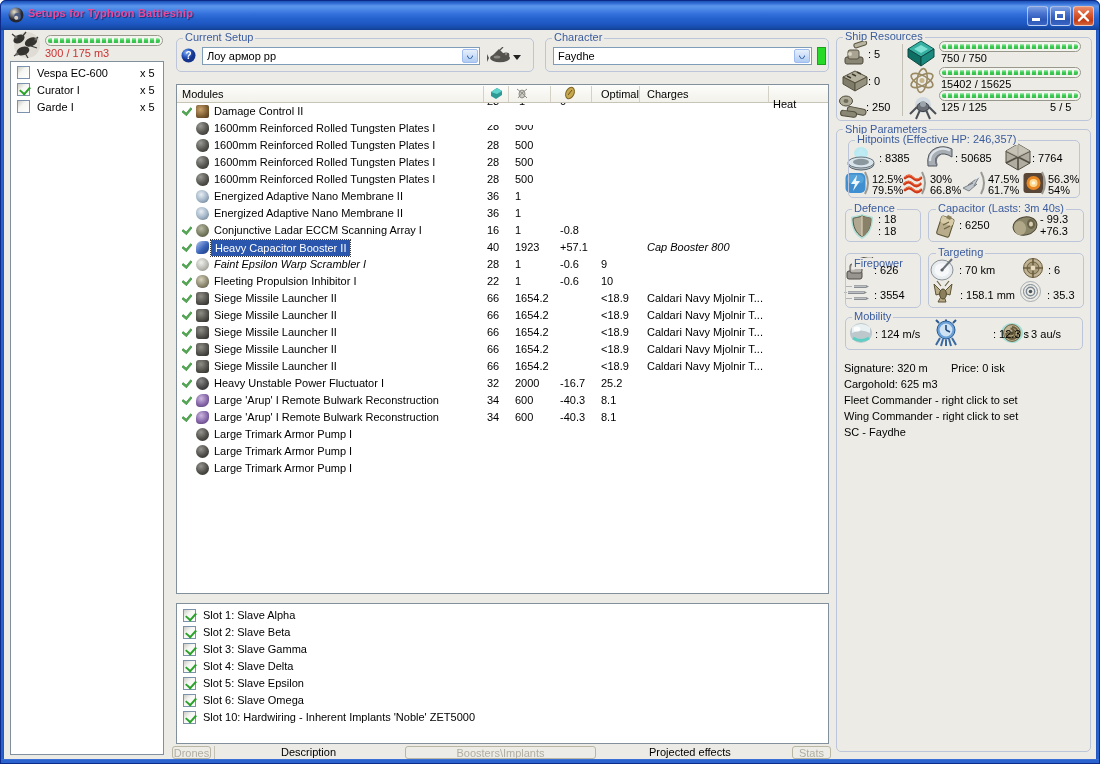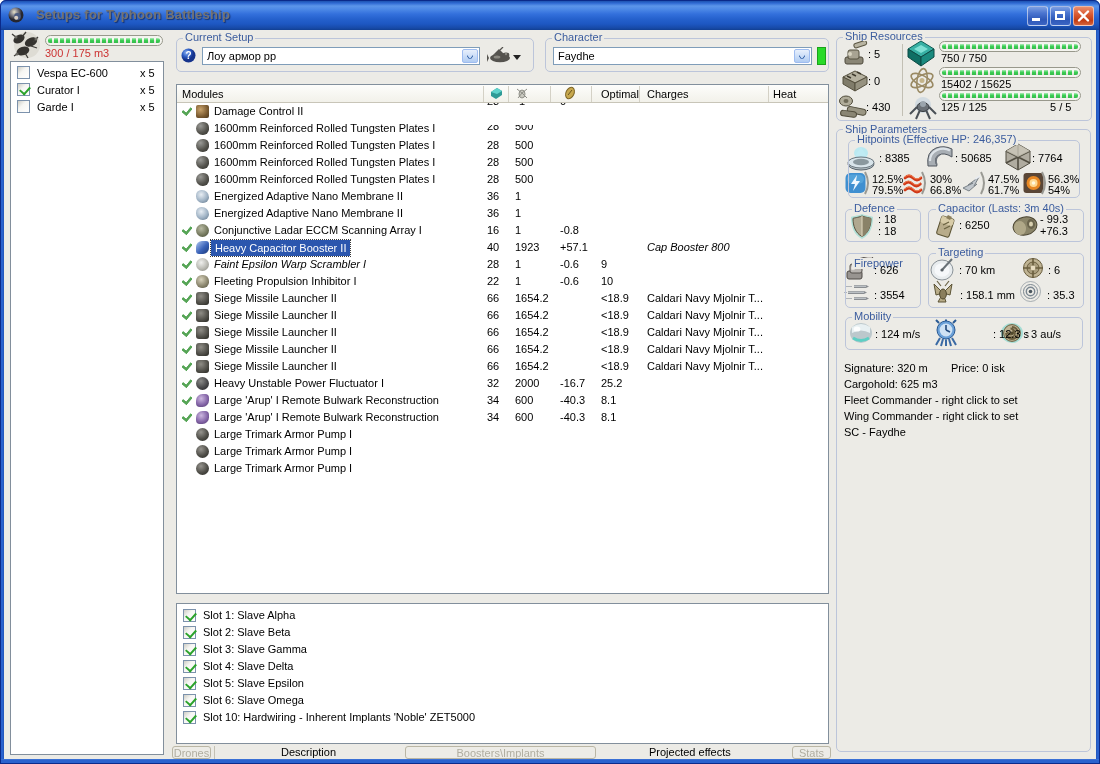--- a/index.html
+++ b/index.html
@@ -7,21 +7,21 @@
 .abs { position:absolute; }
 .t { position:absolute; white-space:nowrap; line-height:11px; }
 
 #frame { position:absolute; inset:0; border:1px solid #0b2a8a; border-radius:6px 6px 0 0; }
 #tbar { position:absolute; left:0; top:0; width:1100px; height:30px; border-radius:6px 6px 0 0;
   background:linear-gradient(180deg,#16489e 0px,#2d68d2 3px,#5c95ea 6px,#4e8ae7 9px,#3370dc 14px,#2561cd 19px,#1d57c2 24px,#174aa8 28px,#123f92 30px); }
 #lb { position:absolute; left:0; top:30px; width:4px; height:734px; background:linear-gradient(90deg,#0b2a8a 0,#0b2a8a 1px,#2a62ce 1px,#2a62ce 3px,#1c4fb0 4px); }
 #rb { position:absolute; right:0; top:30px; width:4px; height:734px; background:linear-gradient(270deg,#0b2a8a 0,#0b2a8a 1px,#2a62ce 1px,#2a62ce 3px,#1c4fb0 4px); }
 #bb { position:absolute; left:0; bottom:0; width:1100px; height:5px; background:linear-gradient(0deg,#0b2a8a 0,#0b2a8a 1px,#2a62ce 1px,#2a62ce 4px,#4a7edb 5px); }
 #client { position:absolute; left:4px; top:30px; width:1092px; height:729px; background:#ecebe6; }
-#title { position:absolute; left:36px; top:7px; color:#737373; font-size:13px; font-weight:bold;
+#title { position:absolute; left:28px; top:7px; color:#ec4899; font-size:11px; font-weight:bold;
   text-shadow:1px 1px 1px rgba(10,20,60,.6); letter-spacing:.2px; }
 .wbtn { position:absolute; top:6px; width:21px; height:20px; border-radius:3px; border:1px solid rgba(255,255,255,.55); }
 .bblue { background:linear-gradient(180deg,#7d9fe2 0%,#4a74cf 35%,#2e58b8 70%,#3b65c4 100%); }
 .bred  { background:linear-gradient(180deg,#eb8e6c 0%,#da5b34 40%,#c33d14 75%,#d4643c 100%); }
 
 .gb { position:absolute; border:1px solid #bcc5da; border-radius:5px; }
 .gl { position:absolute; color:#3b5c9e; background:#ecebe6; padding:0 2px; line-height:11px; }
 
 .white { position:absolute; background:#fff; border:1px solid #828f9c; }
 .chk { position:absolute; width:13px; height:13px; background:linear-gradient(135deg,#cdcdc5 0%,#f6f6f3 40%,#fff 100%); border:1px solid #7c92ac; }
@@ -151,21 +151,21 @@
     <div class="cbtn"></div>
   </div>
 <div class="t" style="left:558px;top:51px;">Faydhe</div>
 <div class="abs" style="left:817px;top:47px;width:9px;height:18px;background:#28da28;border:1px solid #1aa21a;"></div>
 
 <div class="white" style="left:176px;top:84px;width:653px;height:510px;"></div>
 <div class="abs" style="left:177px;top:85px;width:651px;height:18px;background:linear-gradient(180deg,#fdfdfb,#f2f1ea);border-bottom:1px solid #c8c5b8;"></div>
 <div class="t" style="left:182px;top:89px;">Modules</div>
 <div class="t" style="left:601px;top:89px;">Optimal</div>
 <div class="t" style="left:647px;top:89px;">Charges</div>
-<div class="t" style="left:773px;top:89px;">Heat</div>
+<div class="t" style="left:773px;top:99px;">Heat</div>
 
 <div class="abs" style="left:483px;top:86px;width:1px;height:16px;background:#d4d1c6;"></div>
 <div class="abs" style="left:508px;top:86px;width:1px;height:16px;background:#d4d1c6;"></div>
 <div class="abs" style="left:550px;top:86px;width:1px;height:16px;background:#d4d1c6;"></div>
 <div class="abs" style="left:591px;top:86px;width:1px;height:16px;background:#d4d1c6;"></div>
 <div class="abs" style="left:639px;top:86px;width:1px;height:16px;background:#d4d1c6;"></div>
 <div class="abs" style="left:768px;top:86px;width:1px;height:16px;background:#d4d1c6;"></div>
 
 <svg class="abs" style="left:489px;top:87px" width="15" height="13">
     <polygon points="2,5 8,1 13,4 13,8 7,12 2,9" fill="#2e9a96"></polygon>
@@ -528,21 +528,21 @@
 
 <svg class="abs" style="left:999px;top:321px" width="26" height="24" viewBox="0 0 26 24">
  <ellipse cx="13" cy="12" rx="11" ry="10" fill="#5ecfc4" opacity="0.5"></ellipse>
  <circle cx="13" cy="12" r="8.4" fill="#c0b494" stroke="#6a5e3e"></circle>
  <path d="M13 12 m0 -6 a6 6 0 1 1 -6 6 a4.5 4.5 0 1 0 4.5 -4.5 a3 3 0 1 1 -3 3" fill="none" stroke="#6a5e3e" stroke-width="1.8"></path>
  <circle cx="13" cy="12" r="1.6" fill="#50482c"></circle>
 </svg>
 
 <div class="t" style="left:868px;top:49px;">: 5</div>
 <div class="t" style="left:868px;top:76px;">: 0</div>
-<div class="t" style="left:866px;top:102px;">: 430</div>
+<div class="t" style="left:866px;top:102px;">: 250</div>
 <div class="abs" style="left:902px;top:44px;width:1px;height:72px;background:#c2bfb4;"></div>
 <div class="pbar" style="left:939px;top:41px;width:142px;">
     <div class="pfill" style="width:136px;"></div>
   </div>
 <div class="t" style="left:941px;top:53px;">750 / 750</div>
 <div class="pbar" style="left:939px;top:67px;width:142px;">
     <div class="pfill" style="width:136px;"></div>
   </div>
 <div class="t" style="left:941px;top:79px;">15402 / 15625</div>
 <div class="pbar" style="left:939px;top:90px;width:142px;">

